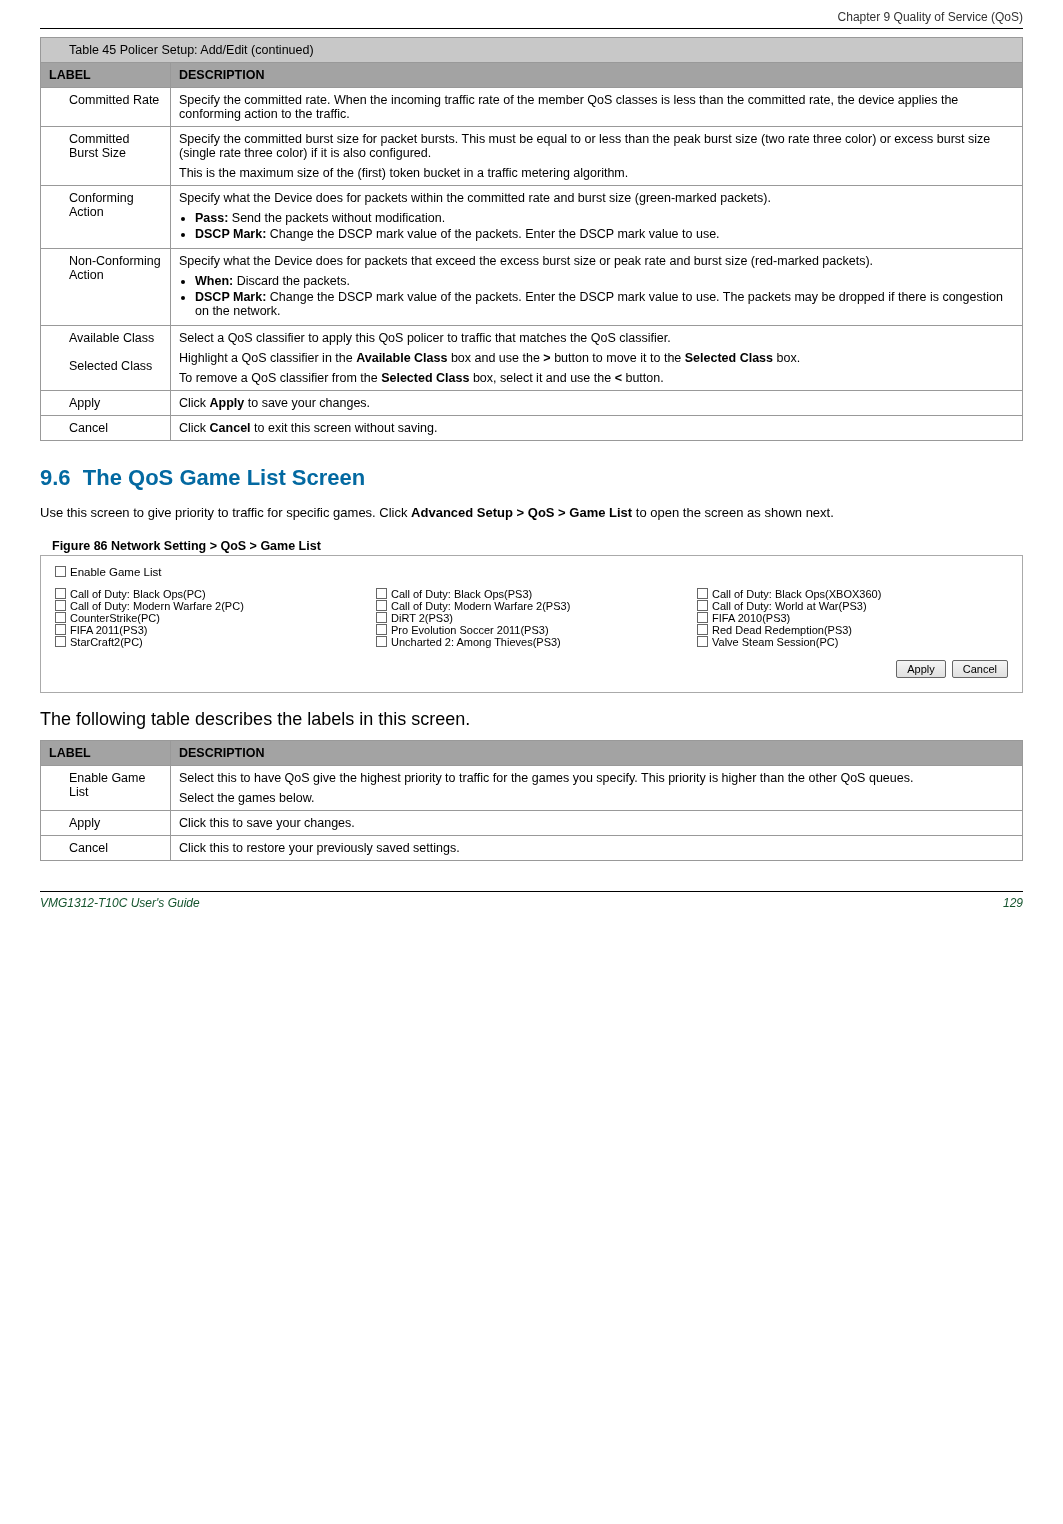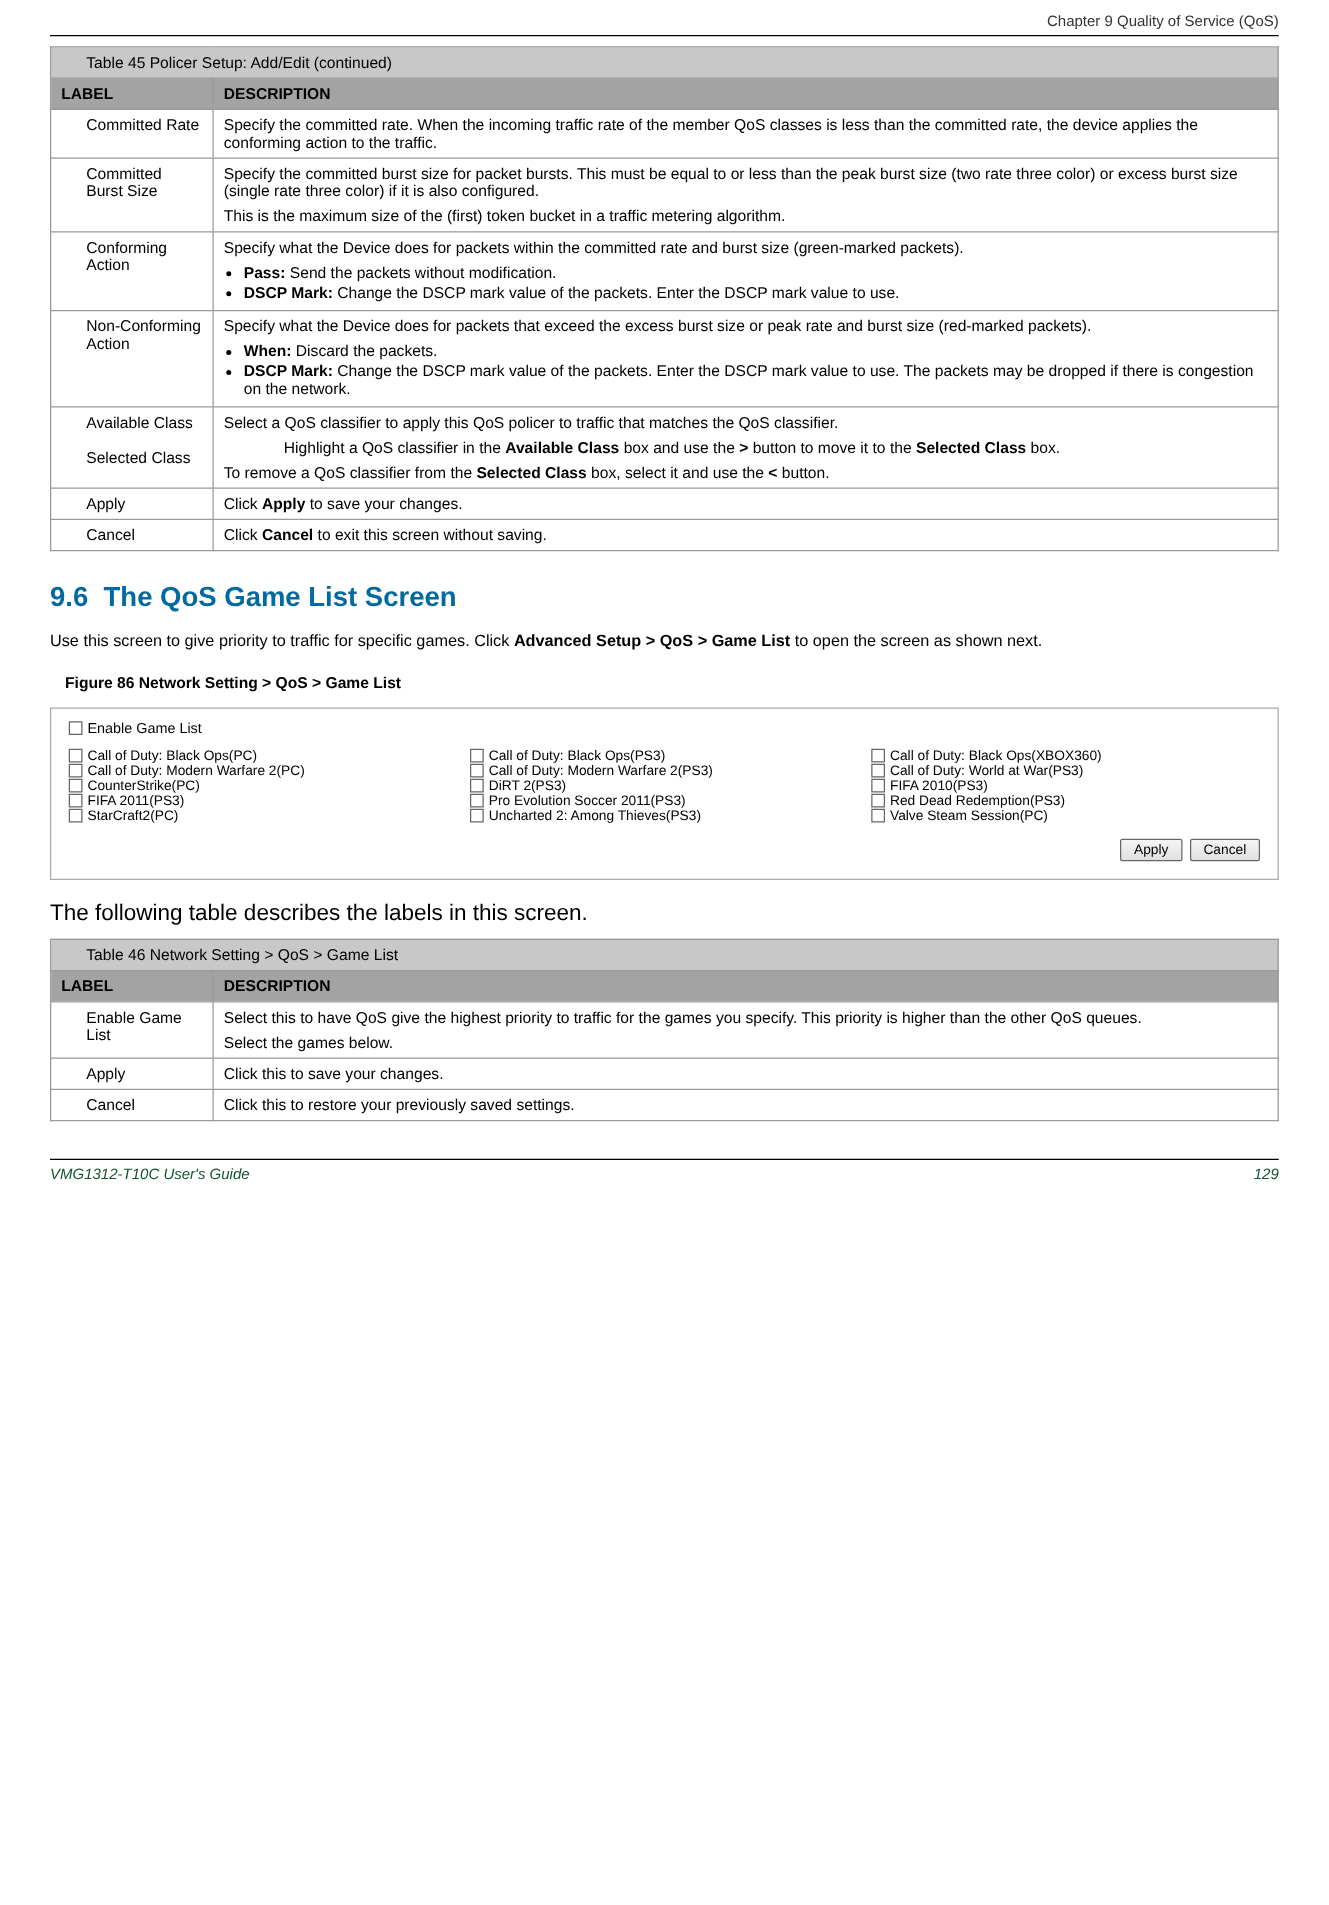--- a/index.html
+++ b/index.html
@@ -72,21 +72,21 @@
       color: #0369a1;
     }
     .section-intro {
       font-size: 13px;
       margin-bottom: 16px;
       line-height: 1.5;
     }
     .figure-title {
       font-weight: bold;
       font-size: 12.5px;
-      margin-bottom: 13px;
+      margin-bottom: 2px;
       padding-left: 12px;
     }
     
     .game-list-screen {
       border: 1px solid #aaa;
       padding: 10px 14px 14px 14px;
       margin-bottom: 16px;
       background: #fff;
       font-size: 11.5px;
     }
@@ -195,21 +195,21 @@
           <li><b>When:</b> Discard the packets.</li>
           <li><b>DSCP Mark:</b> Change the DSCP mark value of the packets. Enter the DSCP mark value to use. The packets may be dropped if there is congestion on the network.</li>
         </ul>
       </td>
     </tr>
 
     <tr>
       <td>Available Class<br><br>Selected Class</td>
       <td>
         <p>Select a QoS classifier to apply this QoS policer to traffic that matches the QoS classifier.</p>
-        <p style="margin-top:6px;margin-left:48px;">Highlight a QoS classifier in the <b>Available Class</b> box and use the <b>&gt;</b> button to move it to the <b>Selected Class</b> box.</p>
+        <p style="margin-top:6px;">Highlight a QoS classifier in the <b>Available Class</b> box and use the <b>&gt;</b> button to move it to the <b>Selected Class</b> box.</p>
         <p style="margin-top:6px;">To remove a QoS classifier from the <b>Selected Class</b> box, select it and use the <b>&lt;</b> button.</p>
       </td>
     </tr>
 
     <tr>
       <td>Apply</td>
       <td>Click <b>Apply</b> to save your changes.</td>
     </tr>
 
     <tr>
@@ -312,25 +312,20 @@
     <button class="mock-button">Apply</button>
     <button class="mock-button">Cancel</button>
   </div>
 </div>
 
 <p style="margin-bottom:10px; font-size:18px;">The following table describes the labels in this screen.</p>
 
 <table class="doc-table">
   <thead>
     <tr>
-      <td colspan="2" class="table-title table-title-cell">
-        <span>Table 46   Network Setting &gt; QoS &gt; Game List</span>
-      </td>
-    </tr>
-    <tr>
       <th>LABEL</th>
       <th>DESCRIPTION</th>
     </tr>
   </thead>
   <tbody>
     <tr>
       <td>Enable Game List</td>
       <td>
         <p>Select this to have QoS give the highest priority to traffic for the games you specify. This priority is higher than the other QoS queues.</p>
         <p style="margin-top:6px;">Select the games below.</p>

